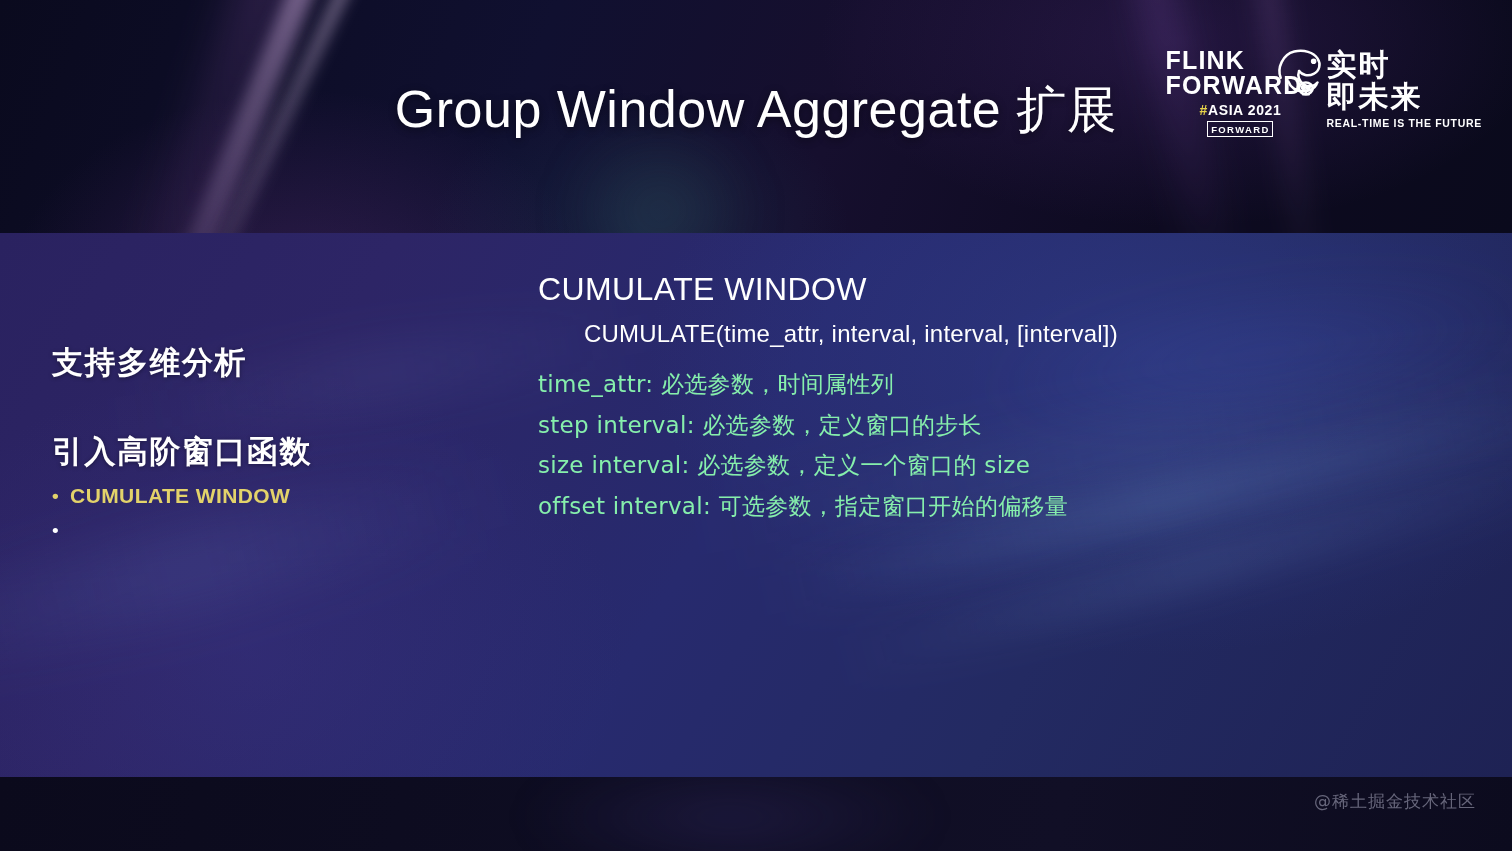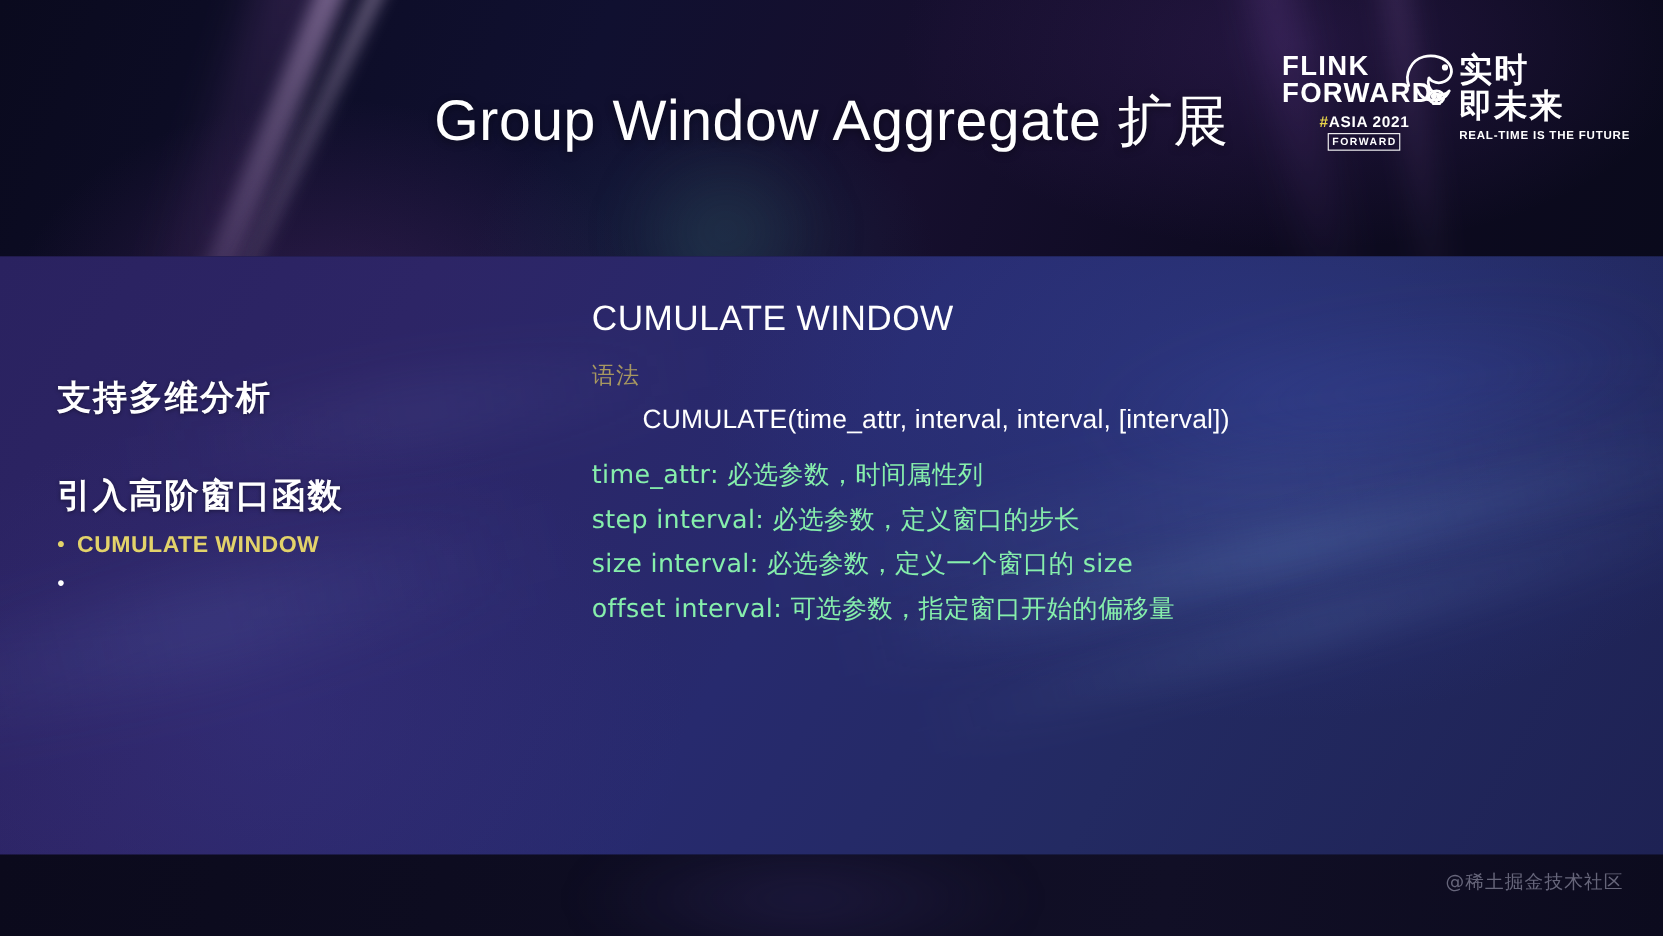--- a/index.html
+++ b/index.html
@@ -288,21 +288,20 @@
         <span>CUMULATE WINDOW</span>
       </div>
       <div class="lc-bullet plain">
         <span class="dot">•</span>
       </div>
     </div>
   </div>
 
   <div class="main-col">
     <div class="mc-title">CUMULATE WINDOW</div>
-    <div class="mc-syntax-label">语法</div>
     <div class="mc-signature">CUMULATE(time_attr, interval, interval, [interval])</div>
     <div class="mc-params">
       <div class="mc-param">time_attr: 必选参数，时间属性列</div>
       <div class="mc-param">step interval: 必选参数，定义窗口的步长</div>
       <div class="mc-param">size interval: 必选参数，定义一个窗口的 size</div>
       <div class="mc-param">offset interval: 可选参数，指定窗口开始的偏移量</div>
     </div>
   </div>
 
   <div class="footer-band">

